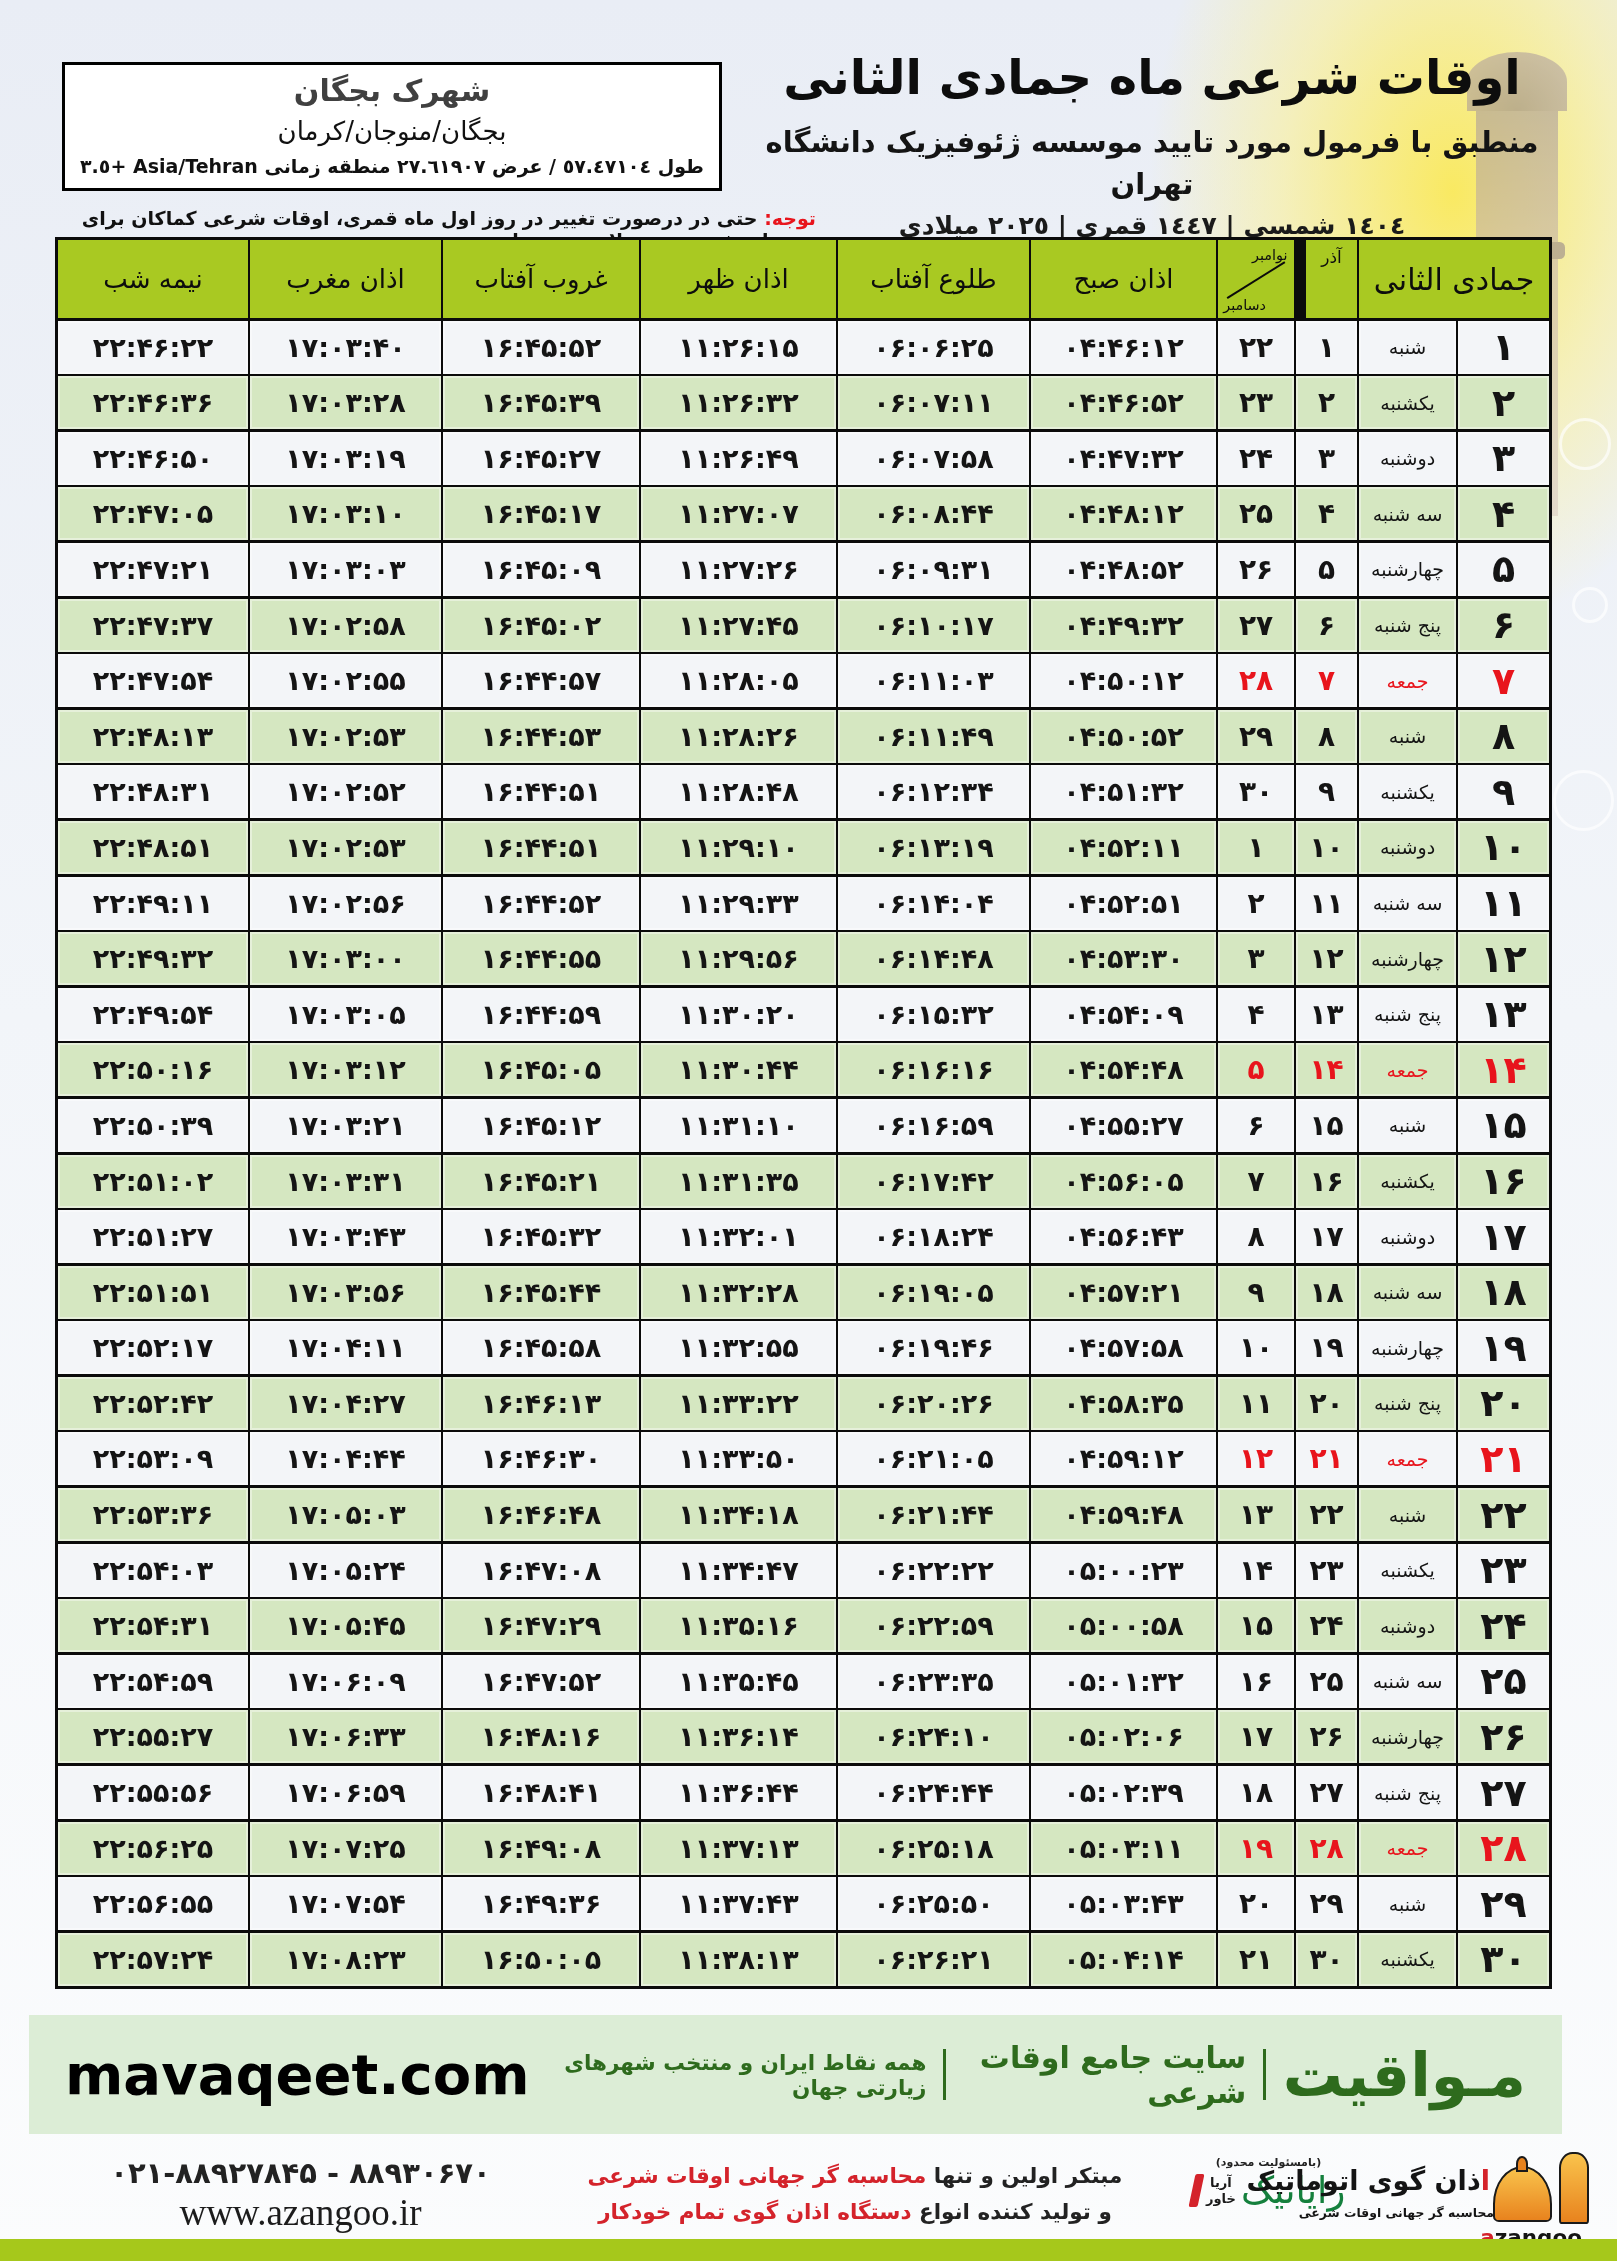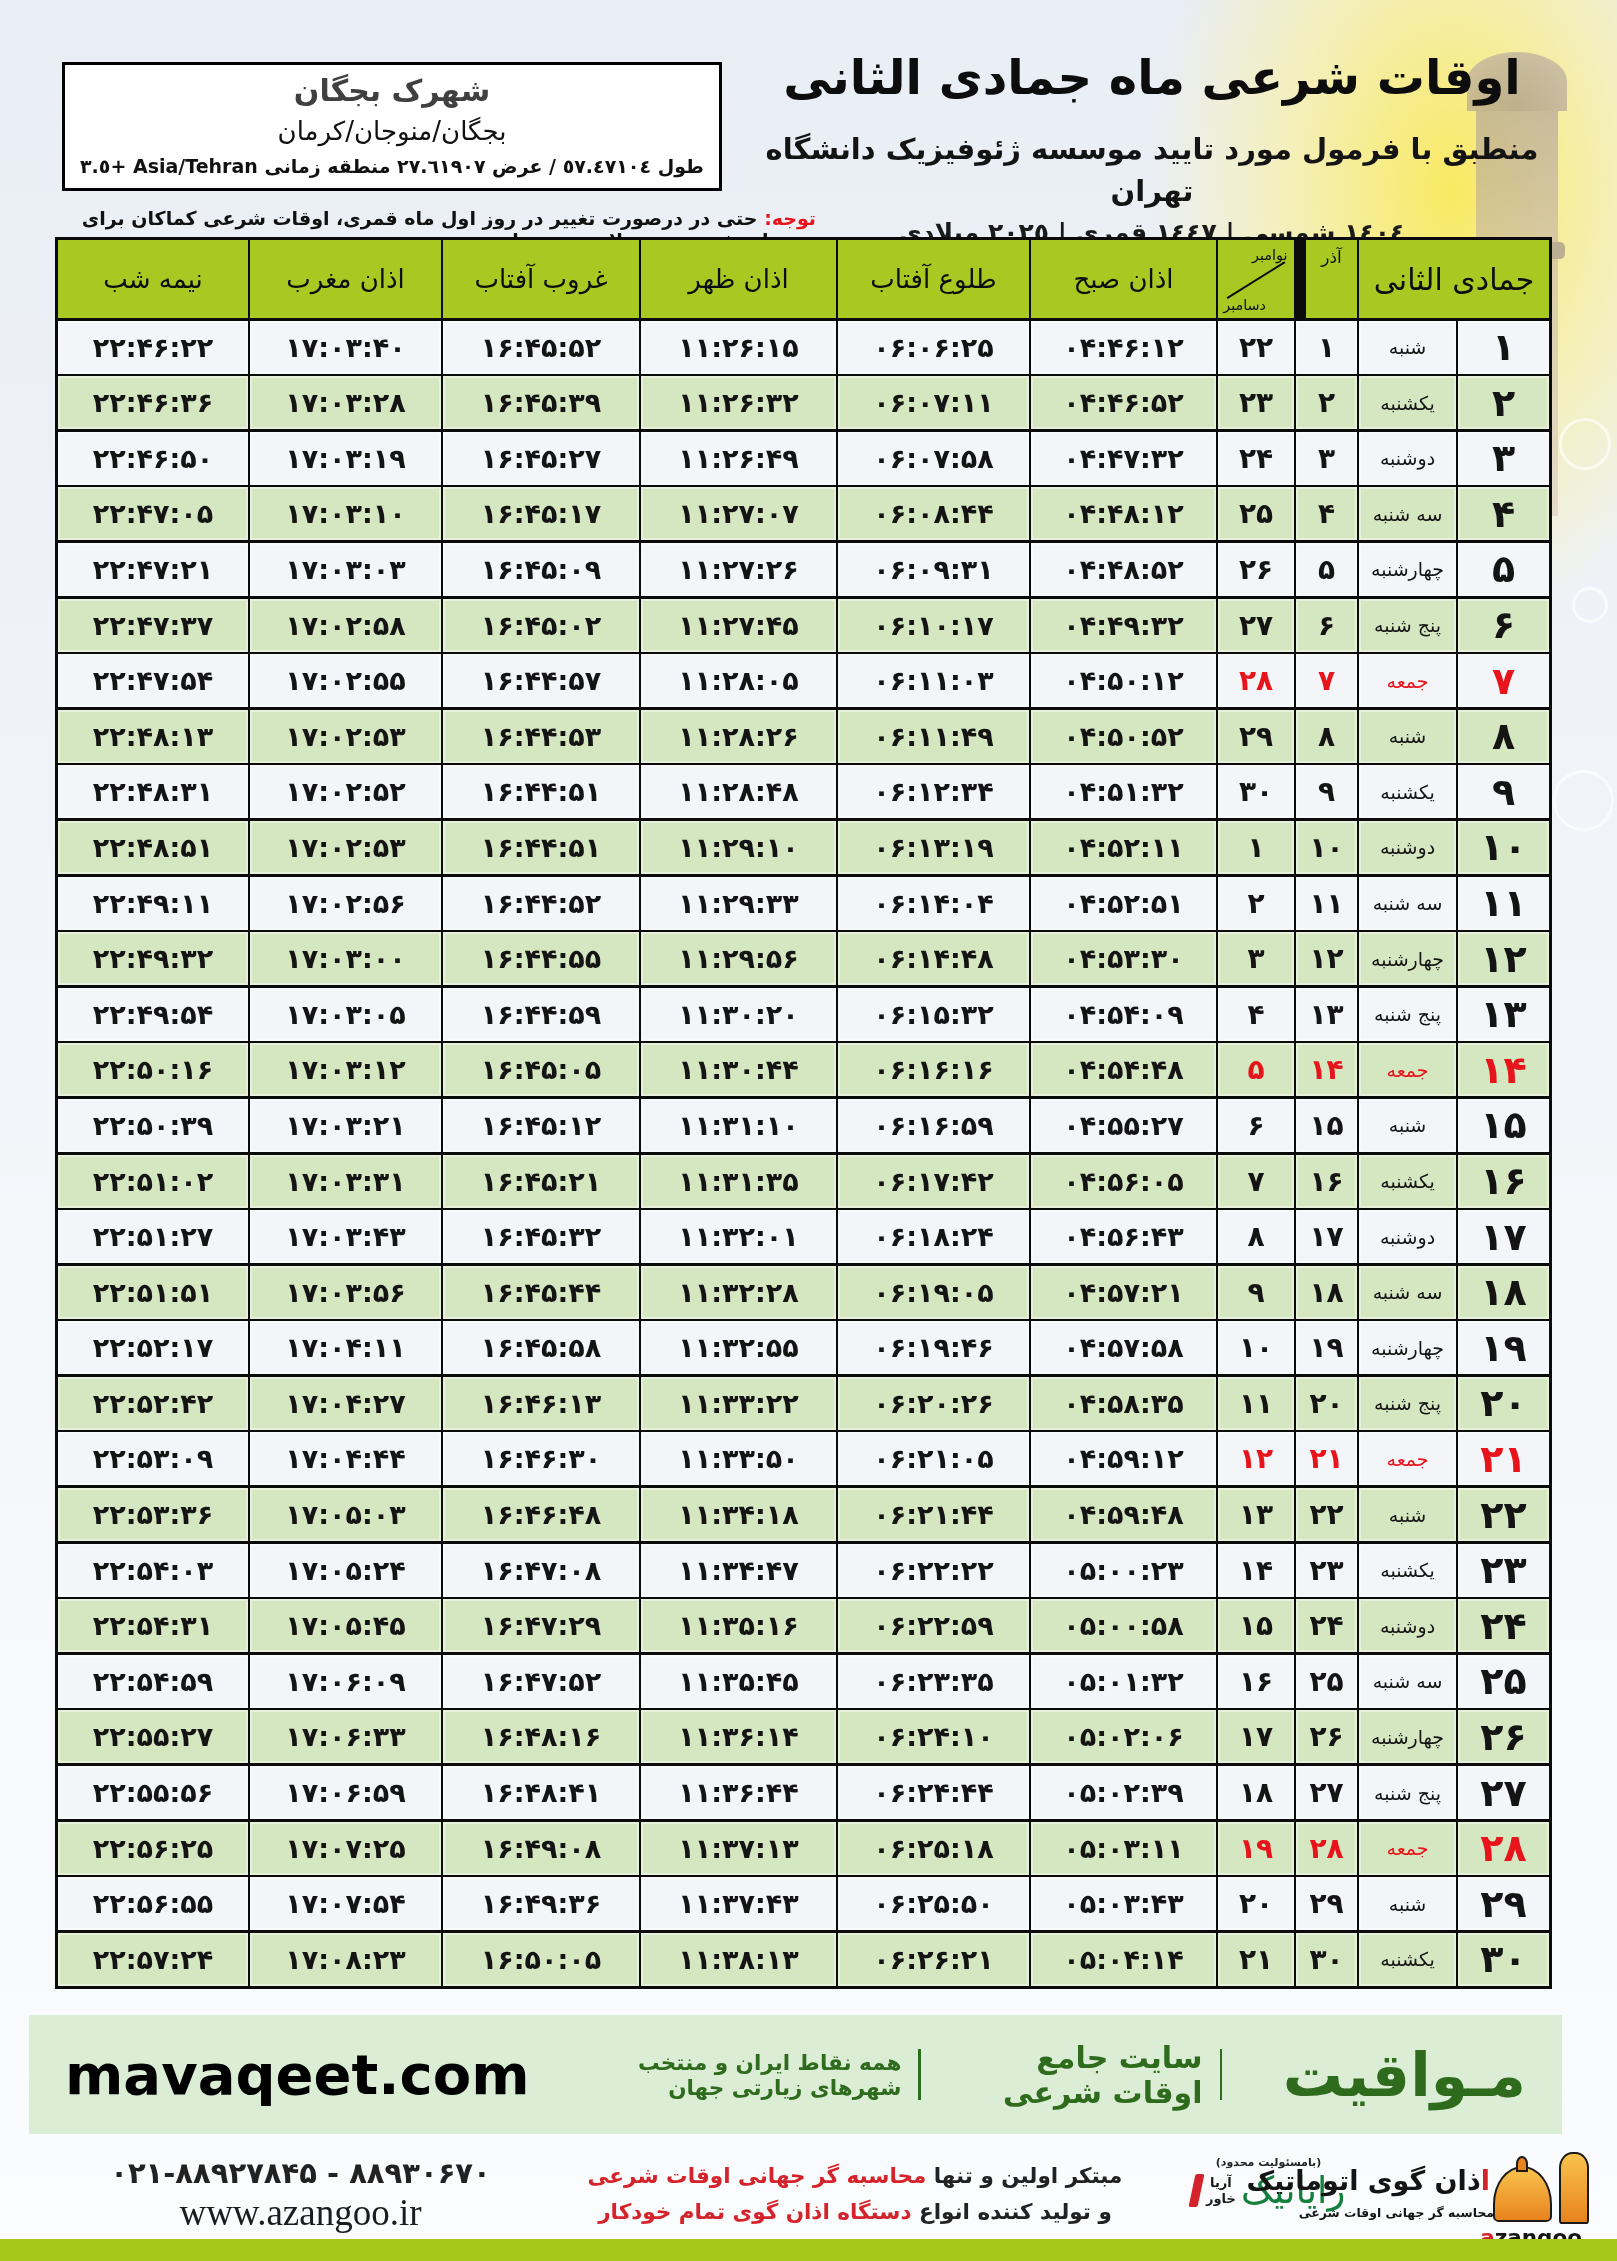--- a/index.html
+++ b/index.html
@@ -22,21 +22,21 @@
 
   
   .location-box{position:absolute;left:62px;top:62px;width:660px;height:129px;background:#ffffff;
     border:3.3px solid #000;z-index:2;text-align:center;direction:rtl;padding-top:5.2px;box-sizing:border-box;}
   .loc-city{font-size:30px;font-weight:bold;line-height:42px;color:#404040;}
   .loc-region{font-size:26px;line-height:38px;color:#111;}
   .loc-coords{font-size:19px;font-weight:bold;line-height:33px;color:#111;}
 
   .title-block{position:absolute;left:744px;top:47px;width:816px;z-index:2;text-align:center;direction:rtl;}
   .main-title{font-size:48px;font-weight:bold;color:#0d0d0d;line-height:60px;}
-  .sub-title{font-size:29px;font-weight:bold;color:#141414;line-height:42px;margin-top:21px;}
+  .sub-title{font-size:29px;font-weight:bold;color:#141414;line-height:42px;margin-top:14px;}
   .date-line{font-size:25px;font-weight:bold;color:#1a1a1a;line-height:34px;margin-top:3.9px;}
 
   .notice{position:absolute;left:62px;top:207px;width:754px;z-index:2;direction:rtl;text-align:right;
     font-size:19px;font-weight:bold;color:#111;}
   .notice .red{color:#e8141c;}
 
   
   .prayer-table{position:absolute;left:55px;top:237px;z-index:2;border:3.3px solid #0b0b0b;background:#0b0b0b;}
   .grid{display:grid;direction:rtl;
     grid-template-columns:91px 97px 61px 76px 185px 191px 195px 196px 191px 190px;
@@ -55,21 +55,21 @@
   .green{background:#d5e7c1;}
   .col-day{font-size:38px;font-weight:900;}
   .col-weekday{font-size:19px;}
   .col-azar,.col-greg{font-size:28px;font-weight:bold;}
   .time{font-size:27px;font-weight:bold;}
   .friday.col-day,.friday.col-weekday,.friday.col-azar,.friday.col-greg{color:#e8141c;}
 
   
   .footer-band{position:absolute;left:29px;top:2015px;width:1533px;height:119px;background:#dcedd6;z-index:2;
     display:flex;flex-direction:row;align-items:center;direction:rtl;padding:0 36px;box-sizing:border-box;gap:17px;}
-  .fb-brand{font-size:60px;font-weight:900;color:#2e6b1d;margin-left:44px;}
+  .fb-brand{font-size:60px;font-weight:900;color:#2e6b1d;}
   .fb-pipe{width:3.3px;height:51px;background:#2e6b1d;}
   .fb-tag{font-size:30px;font-weight:bold;color:#2e6b1d;}
   .fb-coverage{font-size:21.5px;font-weight:bold;color:#2e6b1d;}
   .fb-domain{font-size:56px;font-weight:900;color:#000000;margin-inline-start:auto;direction:ltr;}
 
   
   .phone-block{position:absolute;left:72px;top:2156px;width:457px;z-index:2;text-align:center;}
   .phone{font-size:29px;font-weight:900;color:#222;direction:ltr;}
   .website{font-size:37px;color:#1c1c1c;font-family:"Liberation Serif",serif;margin-top:1.3px;}
   .slogan{position:absolute;left:555px;top:2158px;width:600px;z-index:2;direction:rtl;text-align:center;

